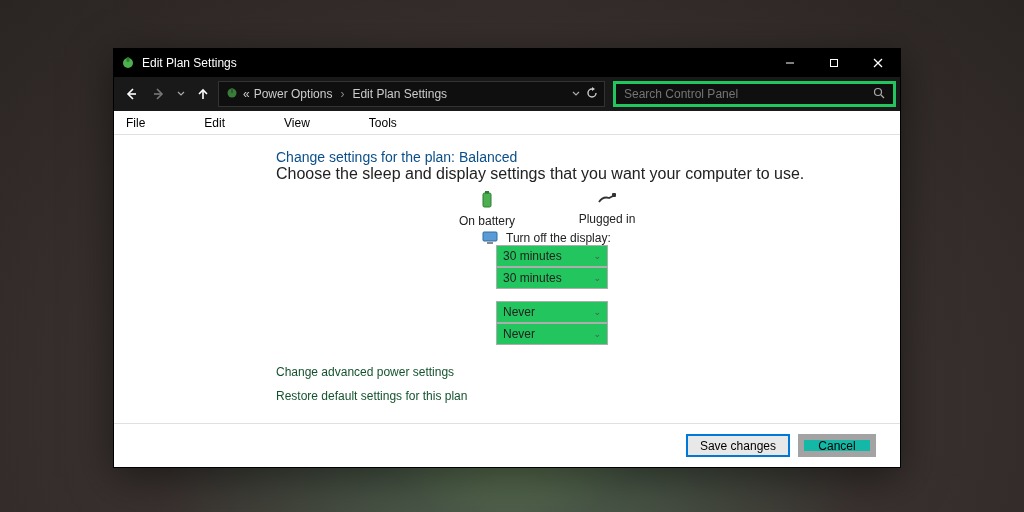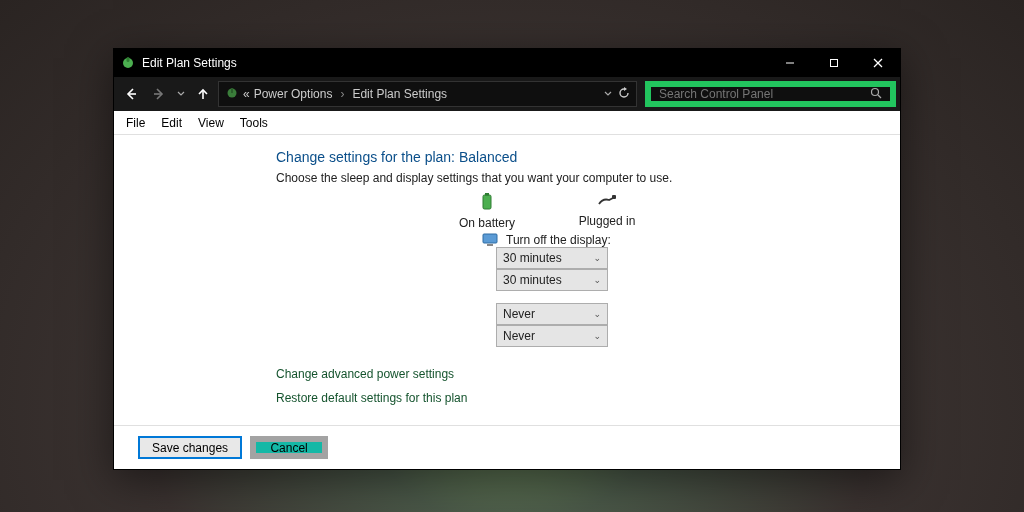--- a/index.html
+++ b/index.html
@@ -61,62 +61,62 @@
     border:1px solid #333;
     display:flex;
     align-items:center;
     padding:0 6px;
     gap:4px;
     color:#ccc;
   }
   .crumb-sep { color:#888; margin:0 4px; }
   .refresh-area { display:flex; align-items:center; gap:6px; margin-left:4px; color:#aaa; }
   .searchbox {
-    width:251px;
+    width:283px;
     height:26px;
     background:#0f0f0f;
-    border:6px solid #22c55e;
+    border:3px solid #22c55e;
     display:flex;
     align-items:center;
     padding:0 8px;
     color:#777;
     margin-left:6px;
   }
   .searchbox input {
     flex:1; background:transparent; border:0; outline:0; color:#ccc; font-size:12px;
   }
   .menubar {
     height:24px;
     background:#fff;
     border-bottom:1px solid #e0e0e0;
     display:flex;
     align-items:center;
     font-size:12px;
     color:#000;
     padding:0 4px;
+    gap:43px;
   }
   .menu-item { padding:0 8px; }
   .content {
     padding: 14px 22px 10px 22px;
     min-height: 210px;
     font-size:12px;
     color:#222;
   }
   .inner {
     margin-left: 140px;
     width: 560px;
   }
   .heading {
     color:#0b4f8a;
     font-size:14px;
-    margin-bottom:6px;
     font-weight:400;
   }
   .subtext {
-    font-size:12px;
+    font-size:16px;
     color:#222;
     margin-bottom:14px;
   }
   .col-headers {
     display:flex;
     margin-bottom:10px;
     align-items:center;
     height:24px;
   }
   .col-headers .gap { width:148px; }
@@ -137,41 +137,42 @@
   }
   .row .label {
     width:148px;
     display:flex;
     align-items:center;
     gap:8px;
   }
   .dropdown {
     width:112px;
     height:22px;
-    background:#e5e5e5;
+    background:#22c55e;
     border:1px solid #adadad;
     display:flex;
     align-items:center;
     justify-content:space-between;
     padding:0 6px;
     font-size:12px;
     margin-right:8px;
   }
   .dd-arrow { font-size:9px; color:#555; }
   .links { margin-top:20px; margin-bottom:6px; }
   .link {
     color:#14532d;
     font-size:12px;
     display:block;
     margin-bottom:10px;
   }
   .footer {
     border-top:1px solid #e0e0e0;
     padding:10px 24px;
     display:flex;
+    justify-content:flex-end;
     gap:8px;
     background:#fff;
   }
   .btn {
     min-width:78px;
     height:23px;
     font-size:12px;
     display:flex;
     align-items:center;
     justify-content:center;

